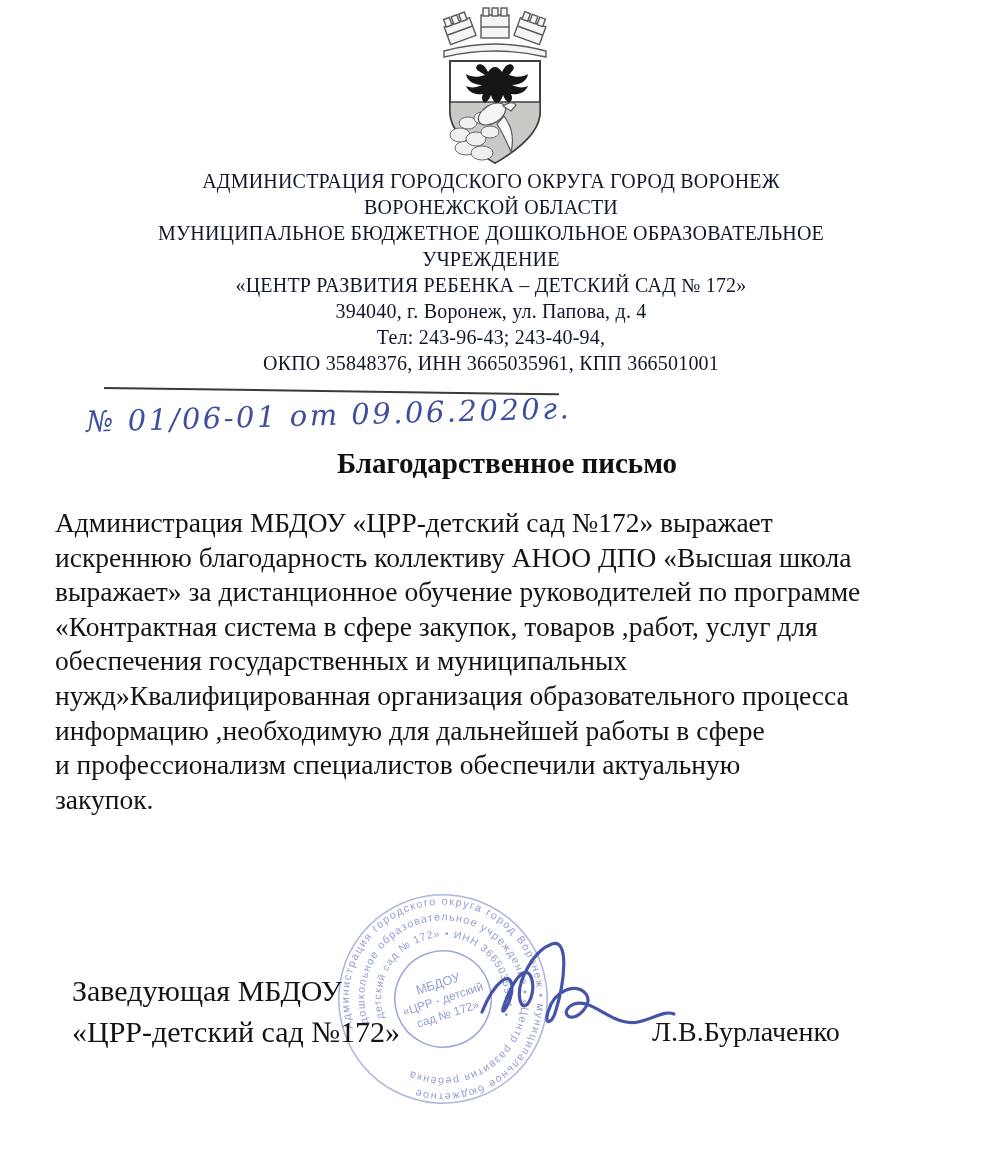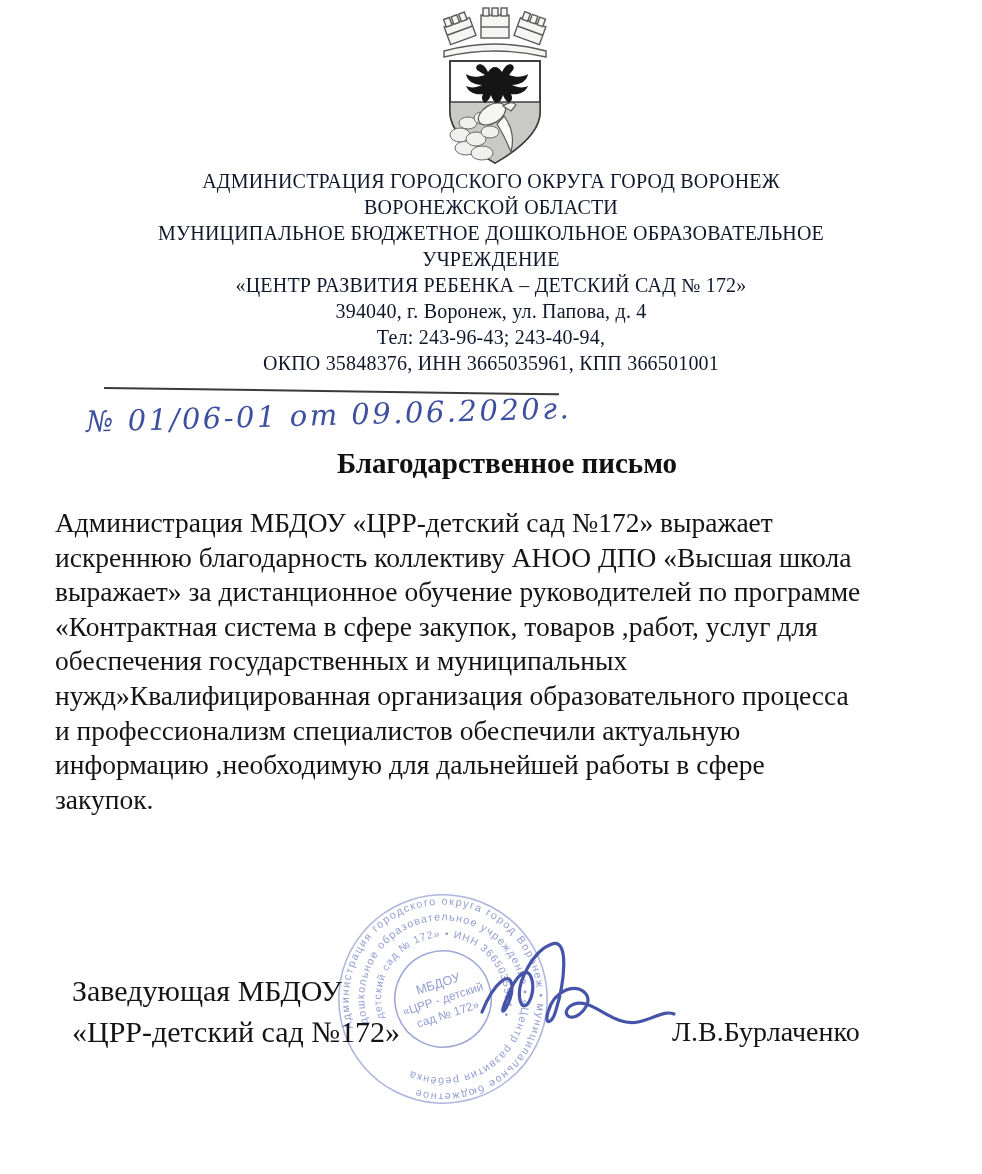--- a/index.html
+++ b/index.html
@@ -52,21 +52,21 @@
     line-height:34.6px;
     color:#141414;
   }
   .sign-left{
     position:absolute;left:72px;top:970px;
     font-size:30px;line-height:41px;
     color:#141414;
     z-index:3;
   }
   .sign-name{
-    position:absolute;left:672px;top:1016px;
+    position:absolute;left:652px;top:1016px;
     font-size:28px;
     color:#141414;
     z-index:3;
   }
   .stamp{
     position:absolute;left:330px;top:886px;width:226px;height:226px;
     z-index:1;
     opacity:.88;
   }
   .signature{
@@ -144,22 +144,22 @@
 
   <div class="doc-title">Благодарственное письмо</div>
 
   <div class="body-text">
     <div>Администрация МБДОУ «ЦРР-детский сад №172» выражает</div>
     <div>искреннюю благодарность коллективу АНОО ДПО «Высшая школа</div>
     <div>выражает» за дистанционное обучение руководителей по программе</div>
     <div>«Контрактная система в сфере закупок, товаров ,работ, услуг для</div>
     <div>обеспечения государственных и муниципальных</div>
     <div>нужд»Квалифицированная организация образовательного процесса</div>
+    <div>информацию ,необходимую для дальнейшей работы в сфере</div>
     <div>и профессионализм специалистов обеспечили актуальную</div>
-    <div>информацию ,необходимую для дальнейшей работы в сфере</div>
     <div>закупок.</div>
   </div>
 
   <svg class="stamp" viewBox="0 0 230 230">
     <g transform="rotate(-18 115 115)" fill="#8390cc" stroke="#8390cc">
       <defs>
         <path id="ringO" d="M115,115 m-96,0 a96,96 0 1,1 192,0 a96,96 0 1,1 -192,0"></path>
         <path id="ringM" d="M115,115 m-80,0 a80,80 0 1,1 160,0 a80,80 0 1,1 -160,0"></path>
         <path id="ringI" d="M115,115 m-63,0 a63,63 0 1,1 126,0 a63,63 0 1,1 -126,0"></path>
       </defs>

